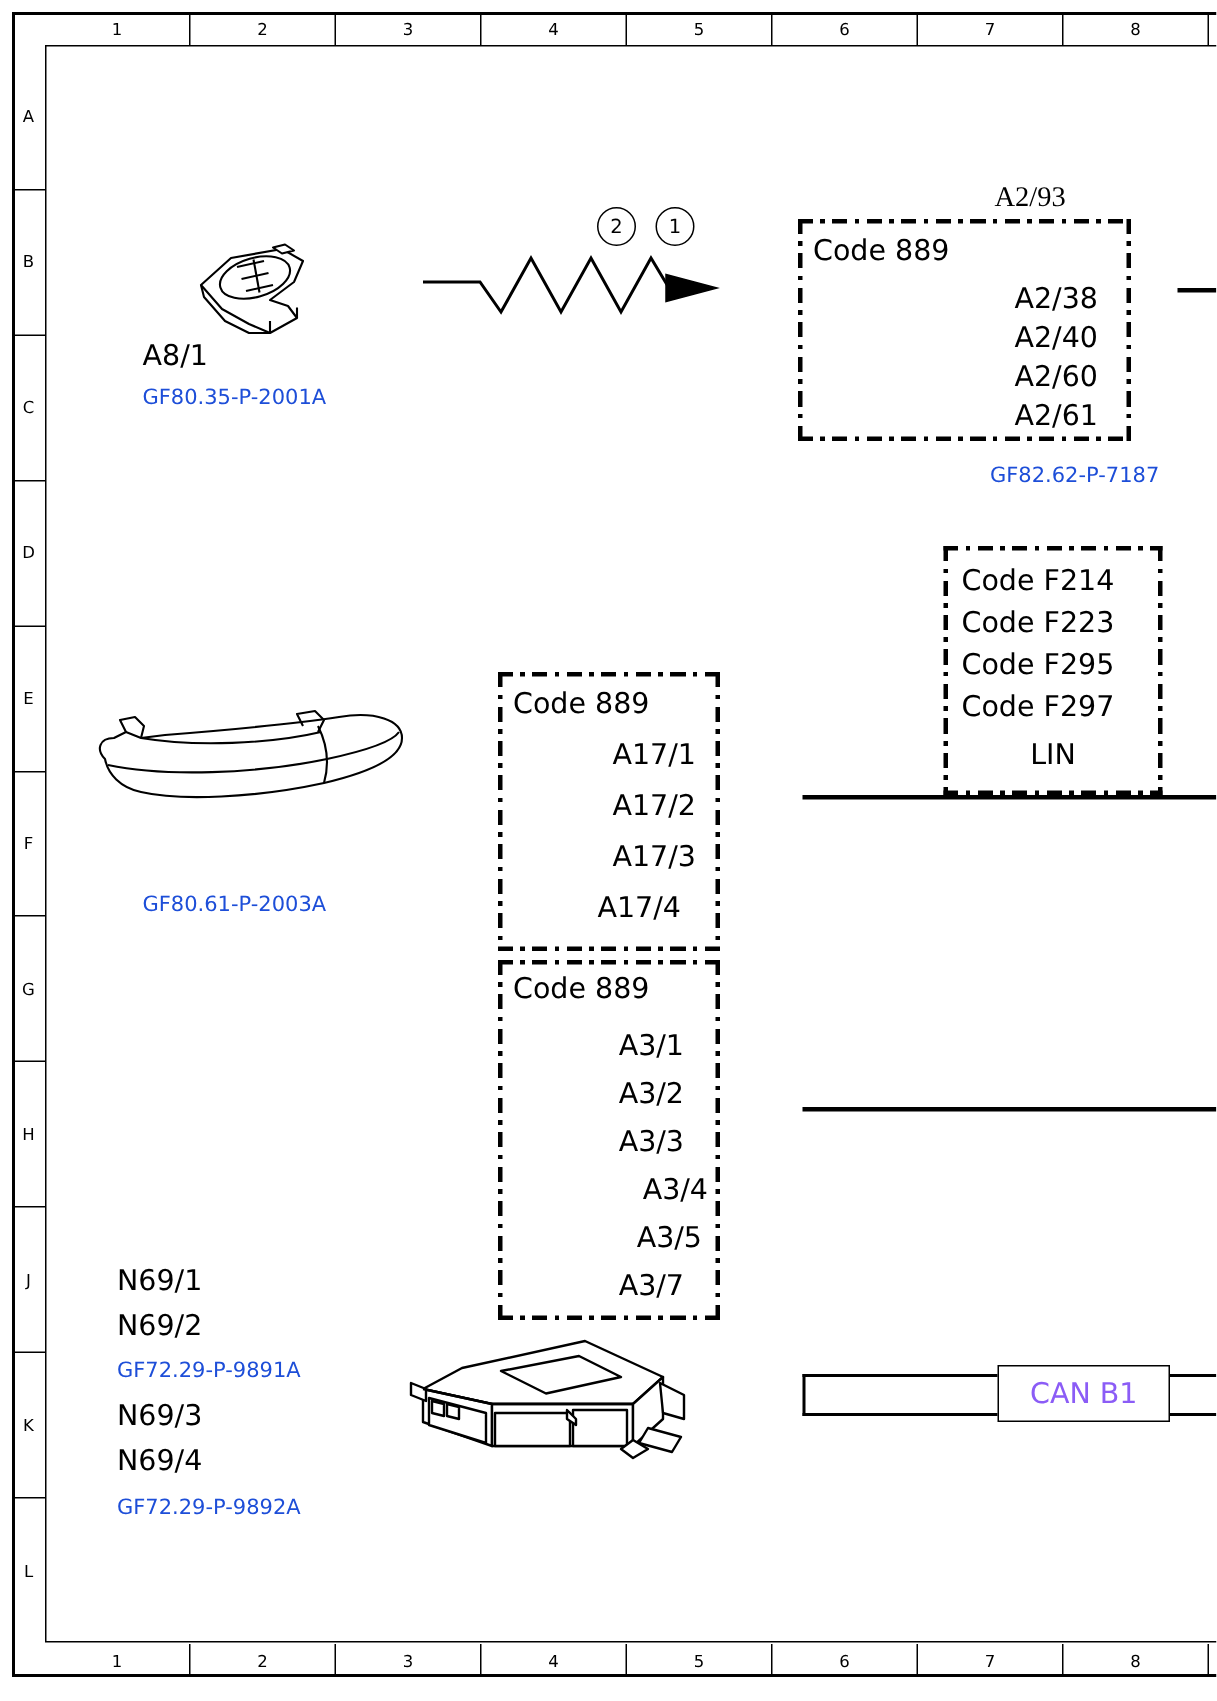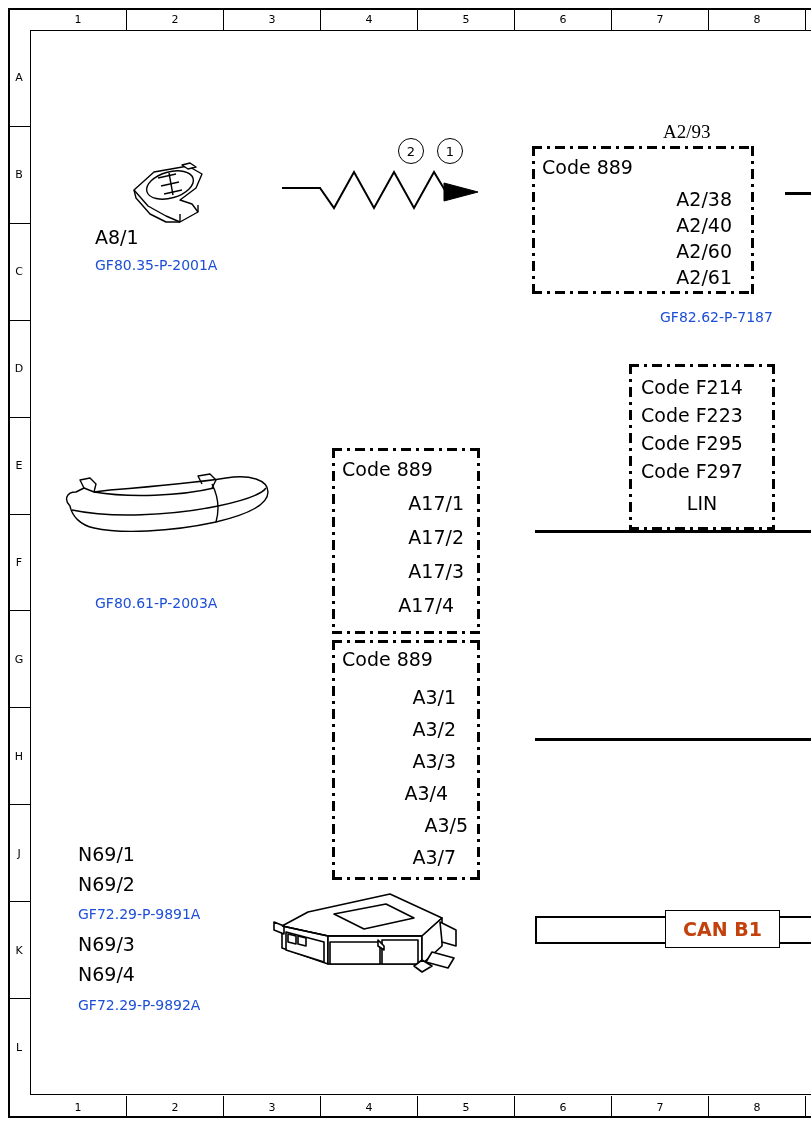--- a/index.html
+++ b/index.html
@@ -135,26 +135,25 @@
   .bus-cap {
     position: absolute;
     width: 2px;
     background: #000;
   }
   .bus-tag {
     position: absolute;
     background: #ffffff;
     border: 1px solid #000;
     font-size: 19px;
-    color: #c2410c;
+    color: #8b5cf6;
     display: flex;
     align-items: center;
     justify-content: center;
     box-sizing: border-box;
-    font-weight: bold;
   }
 
   
   .numcircle {
     position: absolute;
     width: 26px;
     height: 26px;
     border: 1px solid #000;
     border-radius: 50%;
     font-size: 13px;
@@ -297,21 +296,21 @@
       <div class="edge" style="left: 0px; bottom: 0px; width: 100%; height: 3px; background-image: repeating-linear-gradient(to right, rgb(0, 0, 0) 0px, rgb(0, 0, 0) 10px, transparent 10px, transparent 15px, rgb(0, 0, 0) 15px, rgb(0, 0, 0) 18px, transparent 18px, transparent 23px);"></div>
       <div class="edge" style="left: 0px; top: 0px; width: 3px; height: 100%; background-image: repeating-linear-gradient(rgb(0, 0, 0) 0px, rgb(0, 0, 0) 10px, transparent 10px, transparent 15px, rgb(0, 0, 0) 15px, rgb(0, 0, 0) 18px, transparent 18px, transparent 23px);"></div>
       <div class="edge" style="right: 0px; top: 0px; width: 3px; height: 100%; background-image: repeating-linear-gradient(rgb(0, 0, 0) 0px, rgb(0, 0, 0) 10px, transparent 10px, transparent 15px, rgb(0, 0, 0) 15px, rgb(0, 0, 0) 18px, transparent 18px, transparent 23px);"></div>
     </div>
 
   <div class="dashbox" id="box-a3" style="left:332px; top:640px; width:148px; height:240px;">
     <div class="box-label" style="left:10px; top:10px;">Code 889</div>
     <div class="box-label" style="right:24px; top:48px;">A3/1</div>
     <div class="box-label" style="right:24px; top:80px;">A3/2</div>
     <div class="box-label" style="right:24px; top:112px;">A3/3</div>
-    <div class="box-label" style="right:32px; top:144px;text-align:right;">A3/4</div>
+    <div class="box-label" style="right:8px; top:144px;text-align:right;">A3/4</div>
     <div class="box-label" style="right:12px; top:176px;">A3/5</div>
     <div class="box-label" style="right:24px; top:208px;">A3/7</div>
   <div class="edge" style="left: 0px; top: 0px; width: 100%; height: 3px; background-image: repeating-linear-gradient(to right, rgb(0, 0, 0) 0px, rgb(0, 0, 0) 10px, transparent 10px, transparent 15px, rgb(0, 0, 0) 15px, rgb(0, 0, 0) 18px, transparent 18px, transparent 23px);"></div>
       <div class="edge" style="left: 0px; bottom: 0px; width: 100%; height: 3px; background-image: repeating-linear-gradient(to right, rgb(0, 0, 0) 0px, rgb(0, 0, 0) 10px, transparent 10px, transparent 15px, rgb(0, 0, 0) 15px, rgb(0, 0, 0) 18px, transparent 18px, transparent 23px);"></div>
       <div class="edge" style="left: 0px; top: 0px; width: 3px; height: 100%; background-image: repeating-linear-gradient(rgb(0, 0, 0) 0px, rgb(0, 0, 0) 10px, transparent 10px, transparent 15px, rgb(0, 0, 0) 15px, rgb(0, 0, 0) 18px, transparent 18px, transparent 23px);"></div>
       <div class="edge" style="right: 0px; top: 0px; width: 3px; height: 100%; background-image: repeating-linear-gradient(rgb(0, 0, 0) 0px, rgb(0, 0, 0) 10px, transparent 10px, transparent 15px, rgb(0, 0, 0) 15px, rgb(0, 0, 0) 18px, transparent 18px, transparent 23px);"></div>
     </div>
 
   <div class="txt" style="left:78px; top:845px;">N69/1</div>
   <div class="txt" style="left:78px; top:875px;">N69/2</div>

